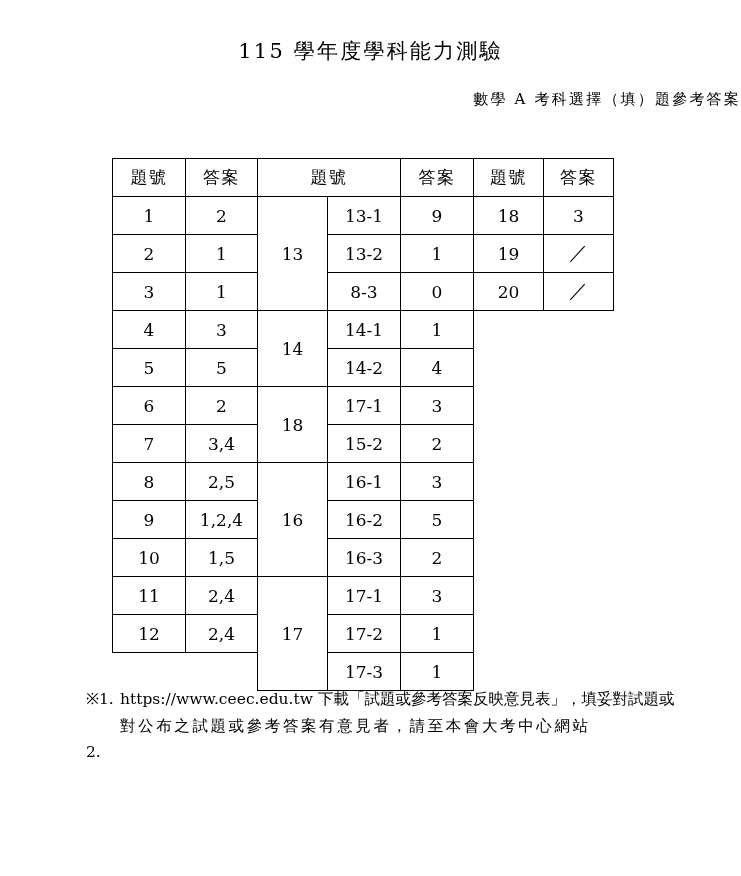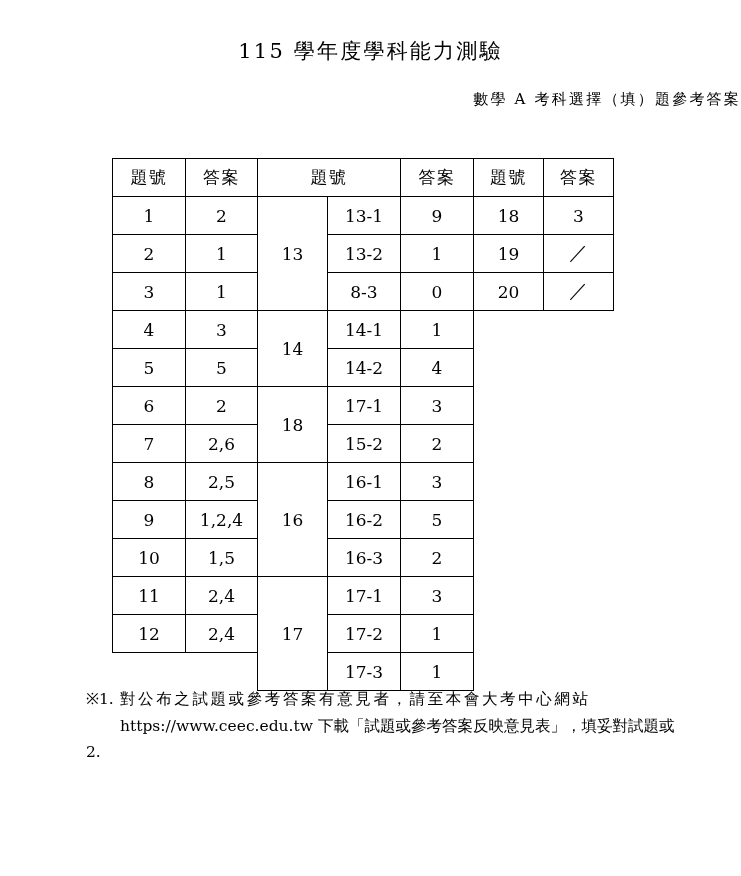--- a/index.html
+++ b/index.html
@@ -209,21 +209,21 @@
         <td>2</td>
         <td rowspan="2">18</td>
         <td>17-1</td>
         <td>3</td>
         <td class="blank-noborder"></td>
         <td class="blank-noborder"></td>
       </tr>
 
       <tr>
         <td>7</td>
-        <td>2,6</td>
+        <td>3,4</td>
         <td>15-2</td>
         <td>2</td>
         <td class="blank-noborder"></td>
         <td class="blank-noborder"></td>
       </tr>
 
       <tr>
         <td>8</td>
         <td>2,5</td>
         <td rowspan="3">16</td>
@@ -277,21 +277,21 @@
         <td>1</td>
         <td class="blank-noborder"></td>
         <td class="blank-noborder"></td>
       </tr>
     </tbody>
   </table>
 
   <div class="notes">
     <div class="note-item-1">
       <span class="note-marker"><span>※</span><span>1.</span></span>
+      <div class="note-line indent-1">https://www.ceec.edu.tw 下載「試題或參考答案反映意見表」，填妥對試題或</div>
       <div class="note-line justified indent-1">對公布之試題或參考答案有意見者，請至本會大考中心網站</div>
-      <div class="note-line indent-1">https://www.ceec.edu.tw 下載「試題或參考答案反映意見表」，填妥對試題或</div>
     </div>
     <div class="note-item-2">
       <span class="note-marker-2">2.</span>
     </div>
   </div>
 
 </div>
 
 </body></html>

